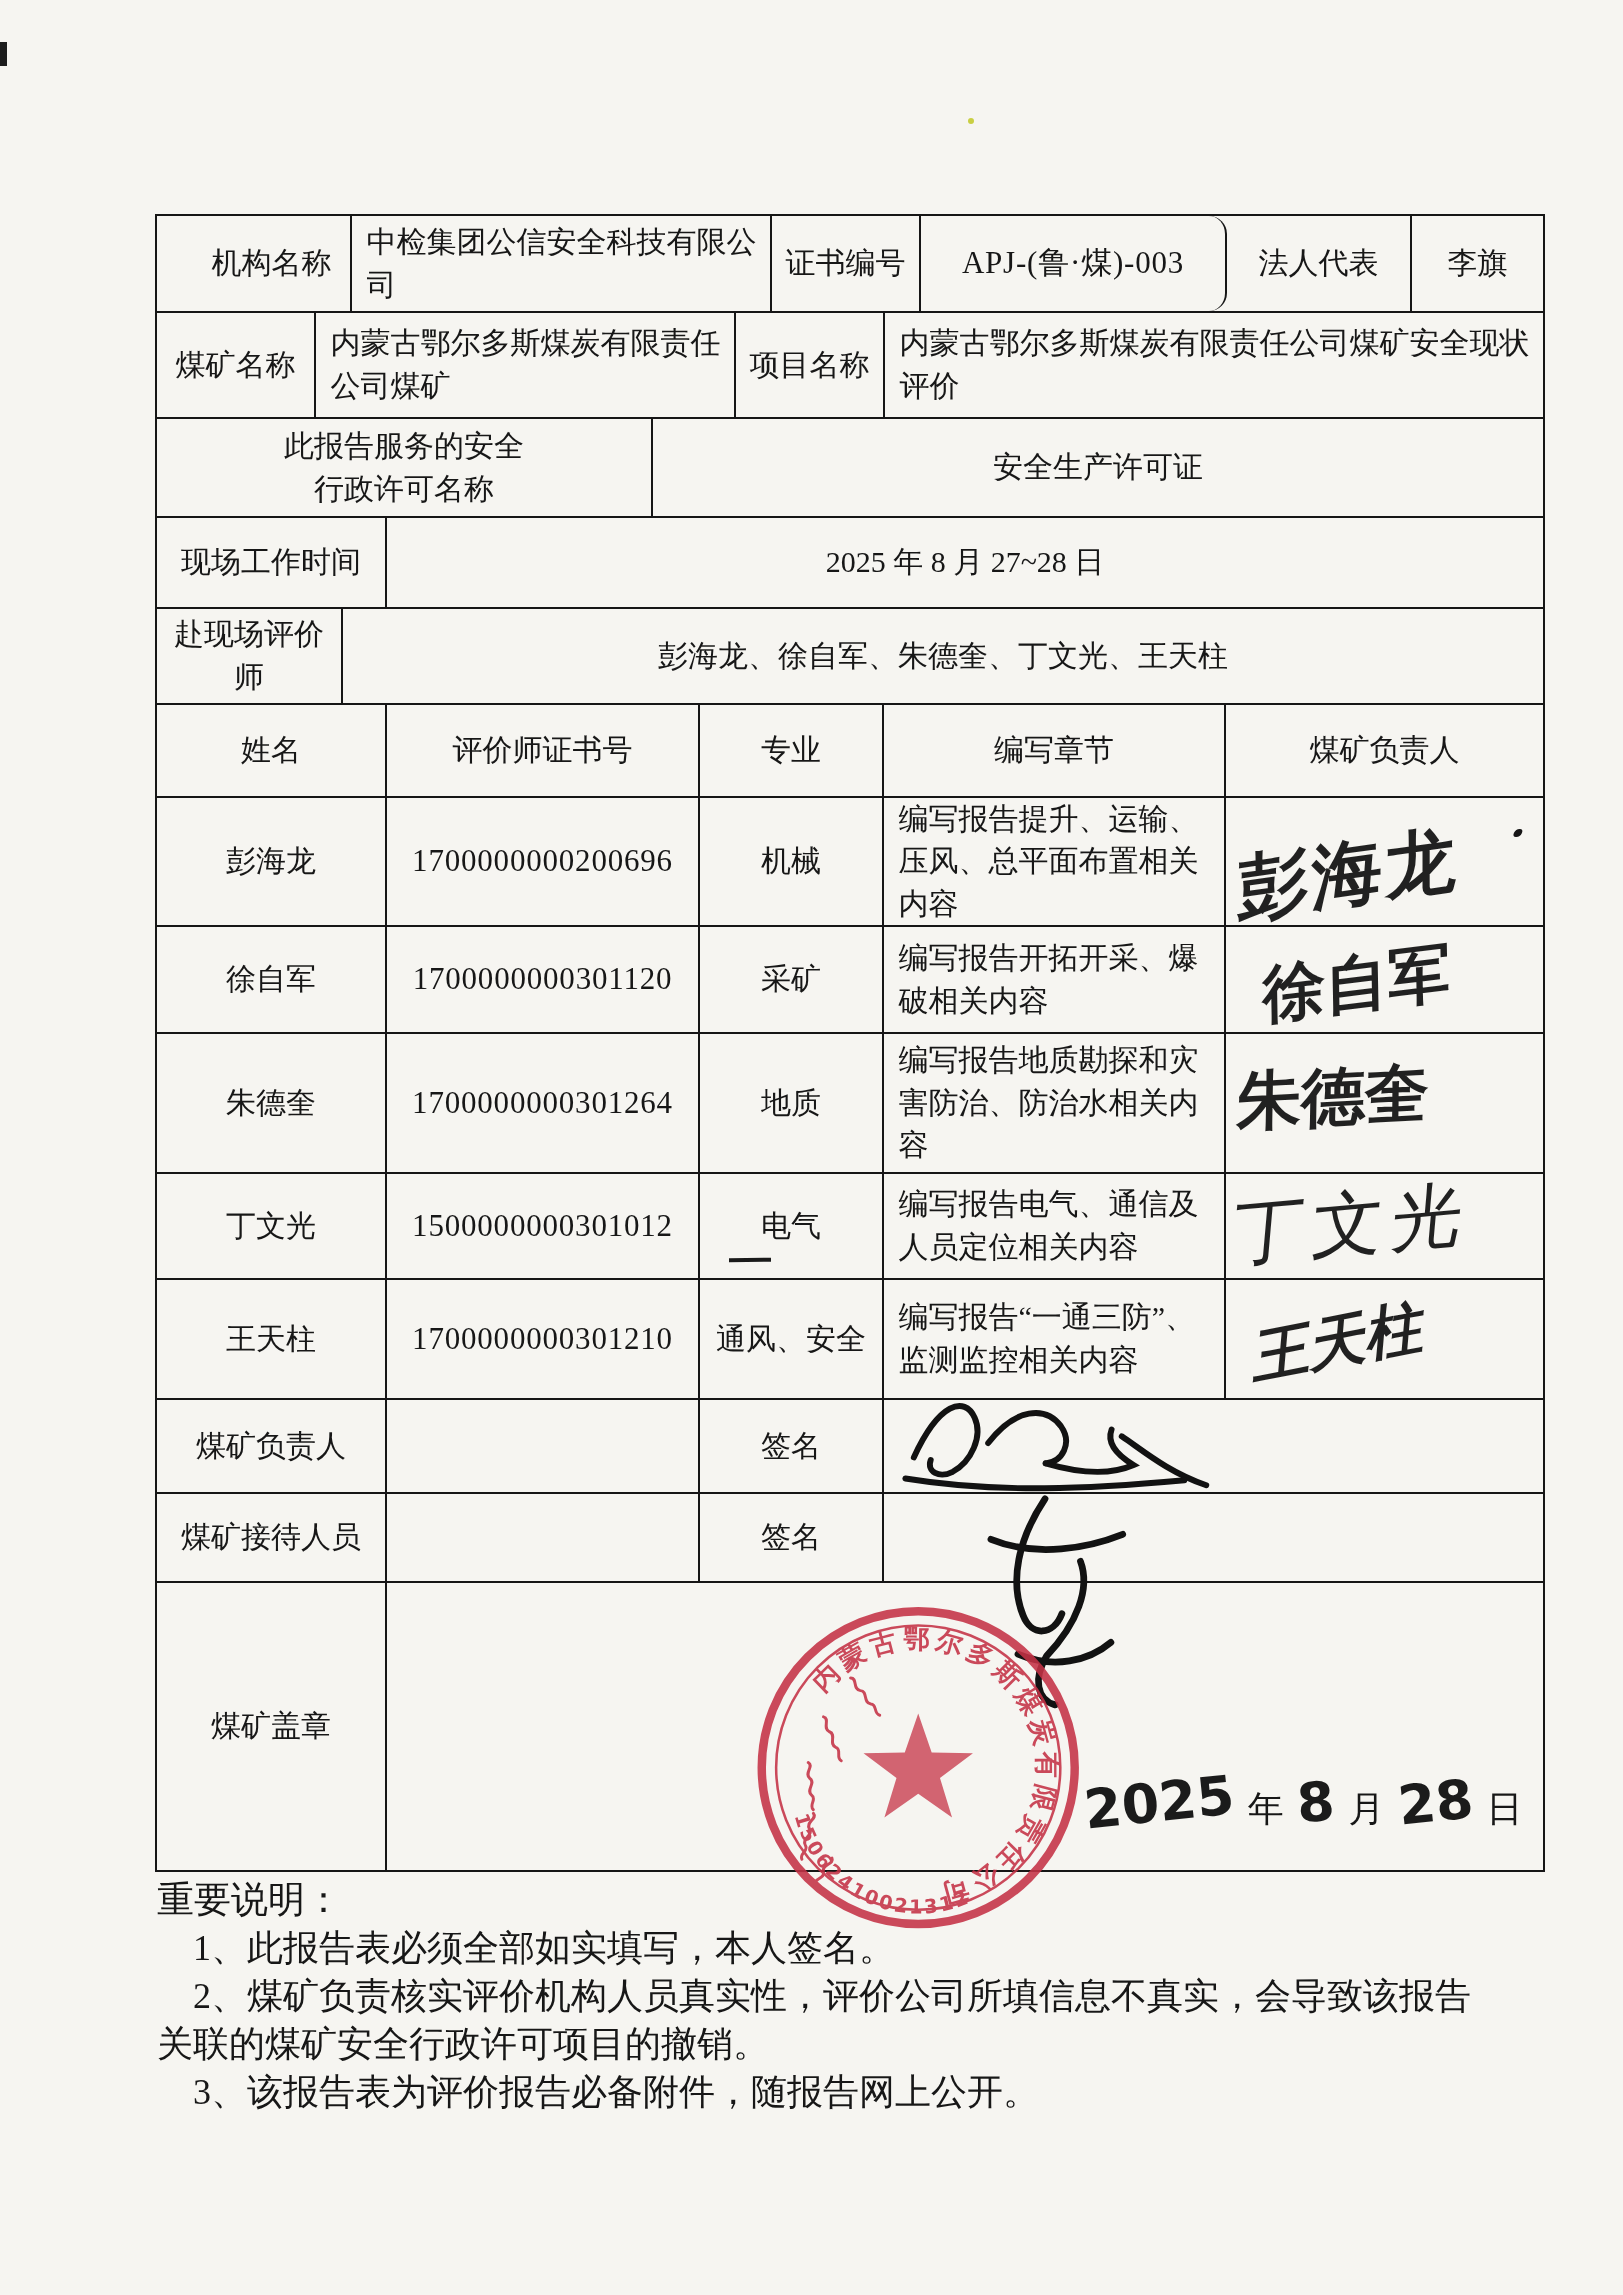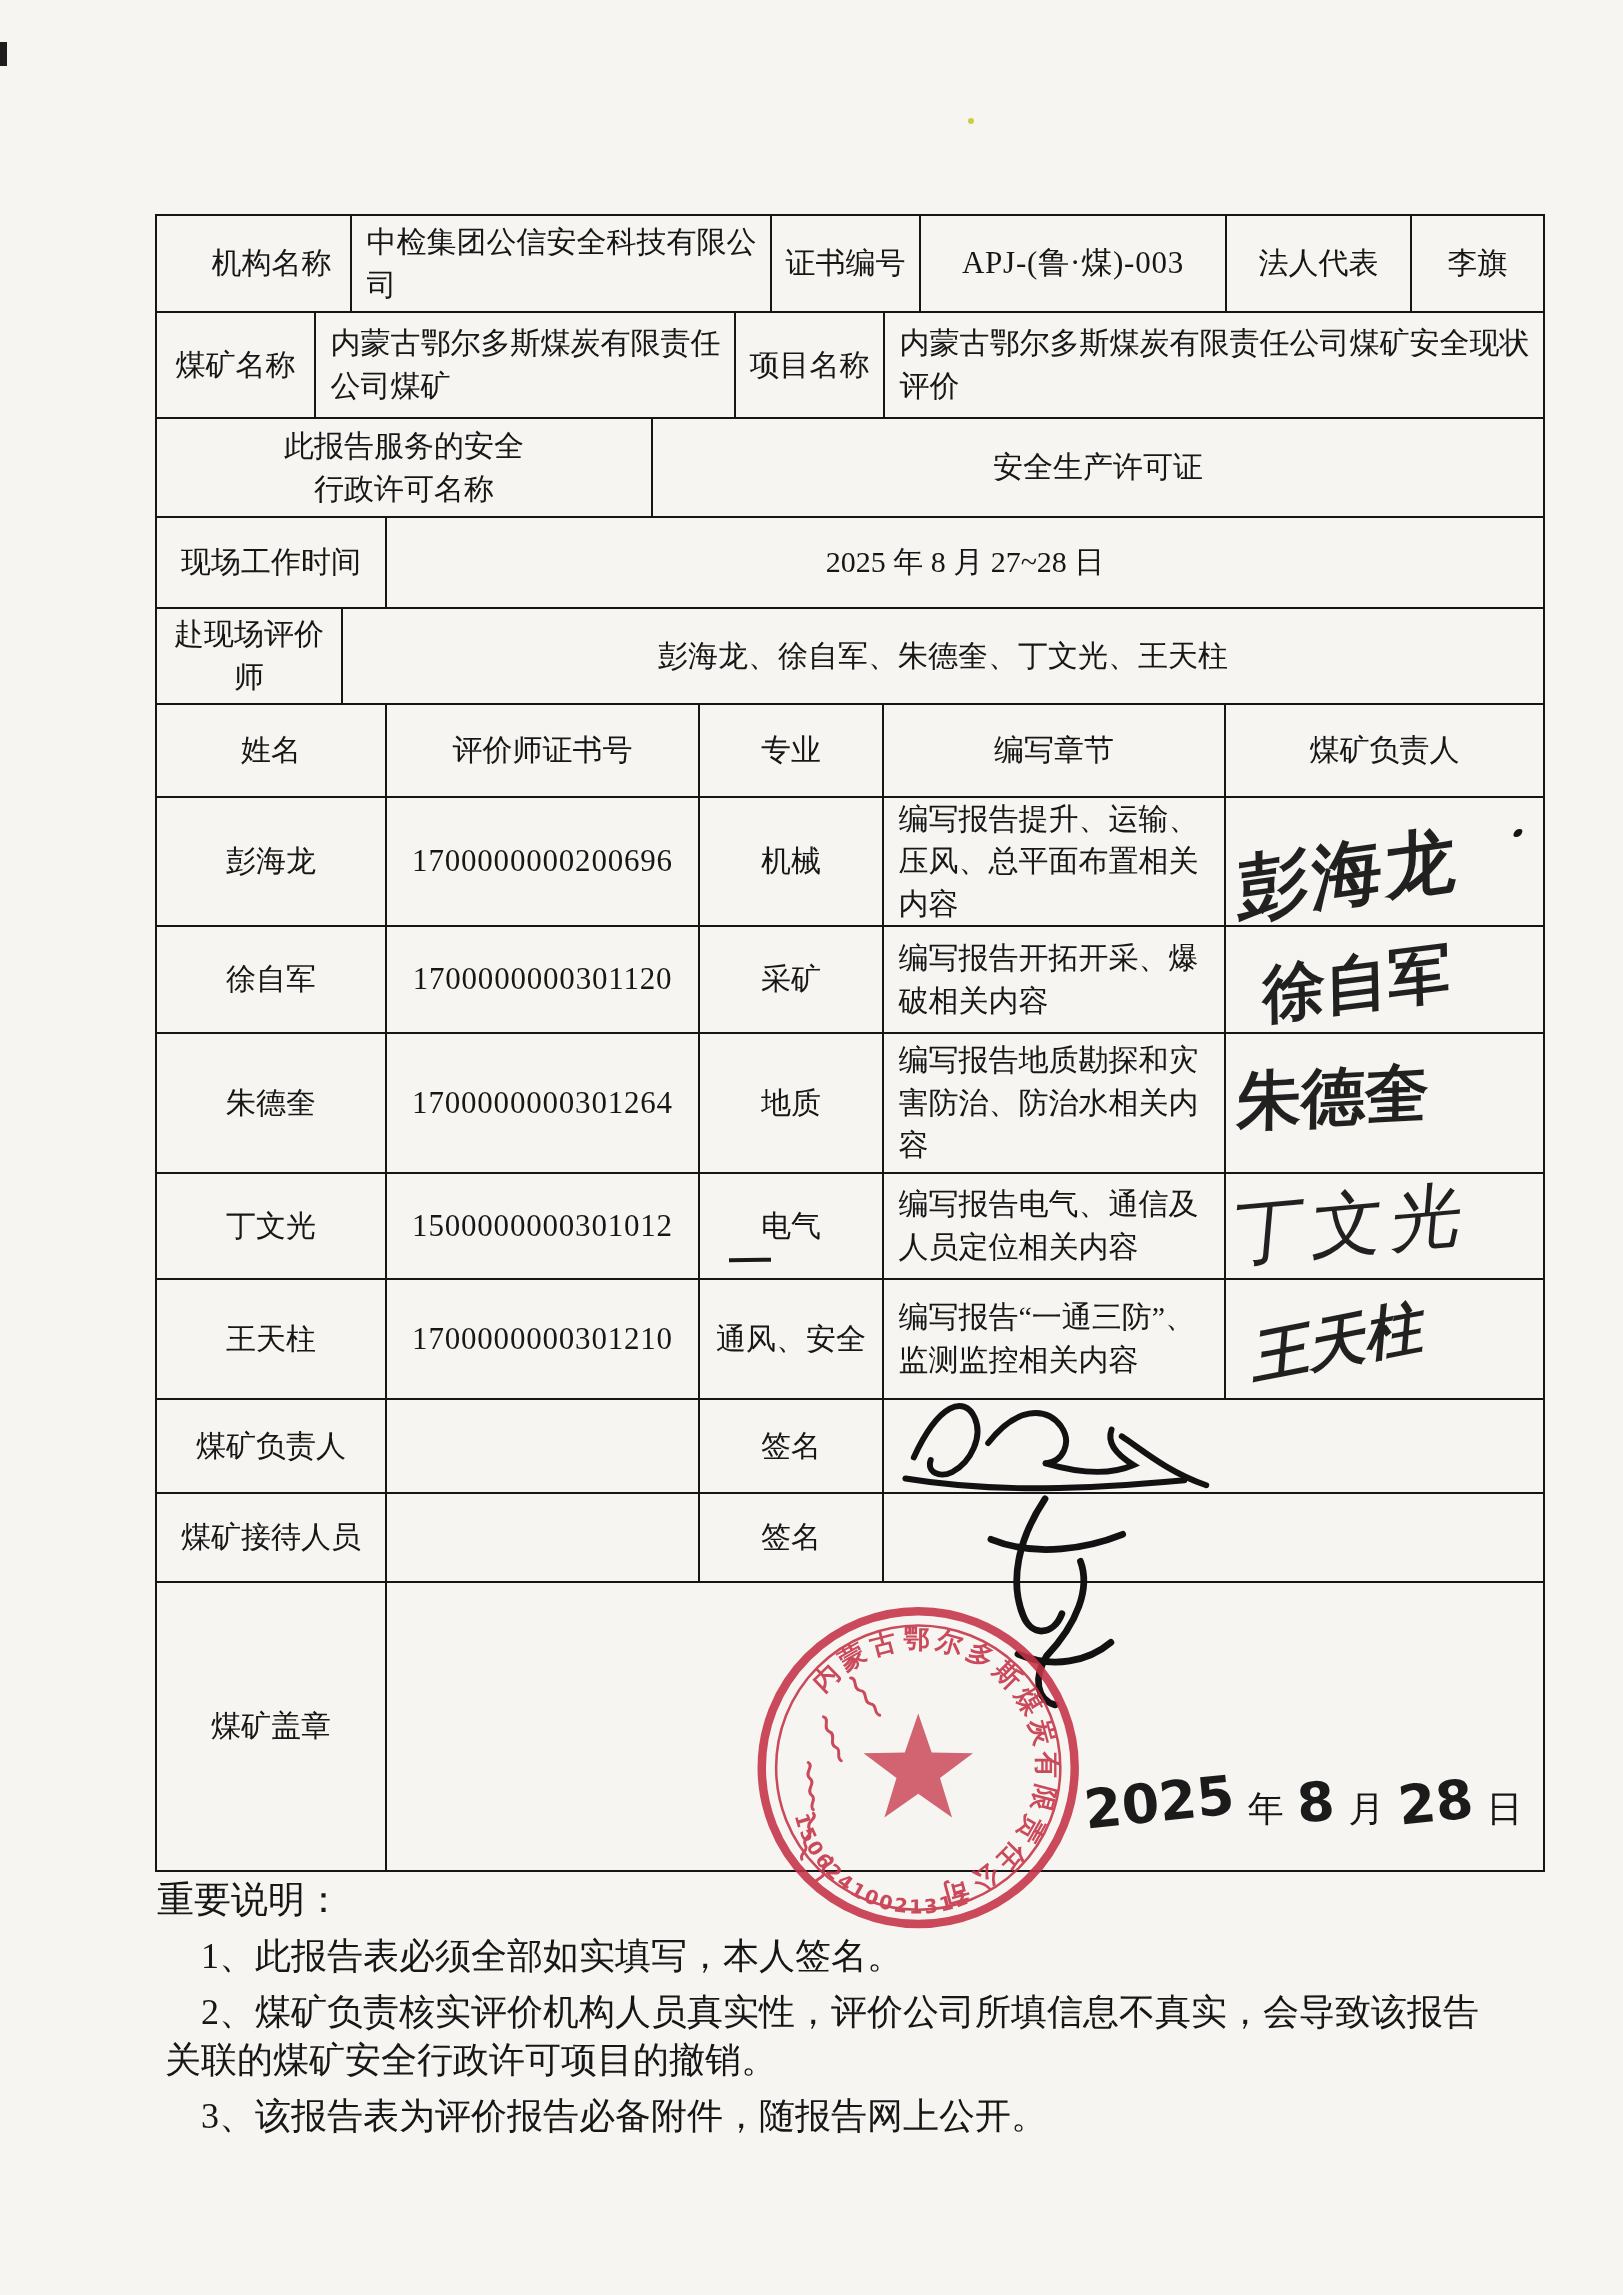--- a/index.html
+++ b/index.html
@@ -29,42 +29,42 @@
   .sig.ding{left:1233px;top:1177px;font-size:71px;font-weight:normal;letter-spacing:8.5px;transform:rotate(-5deg) skewX(-10deg);}
   .sig.wang{left:1253px;top:1303px;font-size:58px;transform:rotate(-11deg) skewX(-16deg);}
   .svgsig{position:absolute;}
   .stamp{position:absolute;left:744px;top:1600px;width:351px;height:342px;}
   .dateline{position:absolute;left:1084px;top:1771px;display:flex;align-items:baseline;gap:13.5px;}
   .dunit{font-size:36px;}
   .dhand{font-family:"DejaVu Sans","Liberation Sans",sans-serif;font-weight:600;
          color:#1b1b1b;font-size:54px;display:inline-block;transform:rotate(-6deg);}
   .notes{position:absolute;left:157px;top:1876px;width:1335px;font-size:36px;line-height:48px;}
   .notes .hd{font-size:37px;}
-  .notes p{margin:8px;text-indent:36px;font-family:Liberation Serif, serif;}
+  .notes p{margin:0;text-indent:36px;font-family:Liberation Serif, serif;}
   .artifact{position:absolute;background:#1d1d1d;}
   .dot-yellow{position:absolute;left:968px;top:118px;width:6px;height:6px;border-radius:50%;background:#c9cf43;}
   .sig-tick{position:absolute;left:1514px;top:829px;width:7.6px;height:7.6px;border-radius:50%;background:#161616;transform:skewX(-25deg);}
   .dash{position:absolute;left:729px;top:1258px;width:42px;height:4.2px;background:#1a1a1a;transform:rotate(-1deg);}
 </style>
 </head>
 <body>
 
 <div class="page">
 
   <div class="artifact" style="left:0;top:42px;width:6.8px;height:24px;"></div>
   <div class="dot-yellow"></div>
 
 
   <div class="tbl">
 
     <div class="row" style="height:97px;padding-left:36px;">
       <div class="cell" style="width:159px;">机构名称</div>
       <div class="cell left" style="width:420px;">中检集团公信安全科技有限公司</div>
       <div class="cell" style="width:149px;">证书编号</div>
-      <div class="cell num" style="width:306px;">APJ-(鲁·煤)-003</div>
+      <div class="cell num" style="width:306px;border-radius:18px;">APJ-(鲁·煤)-003</div>
       <div class="cell" style="width:185px;">法人代表</div>
       <div class="cell end">李旗</div>
     </div>
 
     <div class="row" style="height:106px;">
       <div class="cell" style="width:159px;">煤矿名称</div>
       <div class="cell left" style="width:420px;">内蒙古鄂尔多斯煤炭有限责任公司煤矿</div>
       <div class="cell" style="width:149px;">项目名称</div>
       <div class="cell end left">内蒙古鄂尔多斯煤炭有限责任公司煤矿安全现状评价</div>
     </div>

